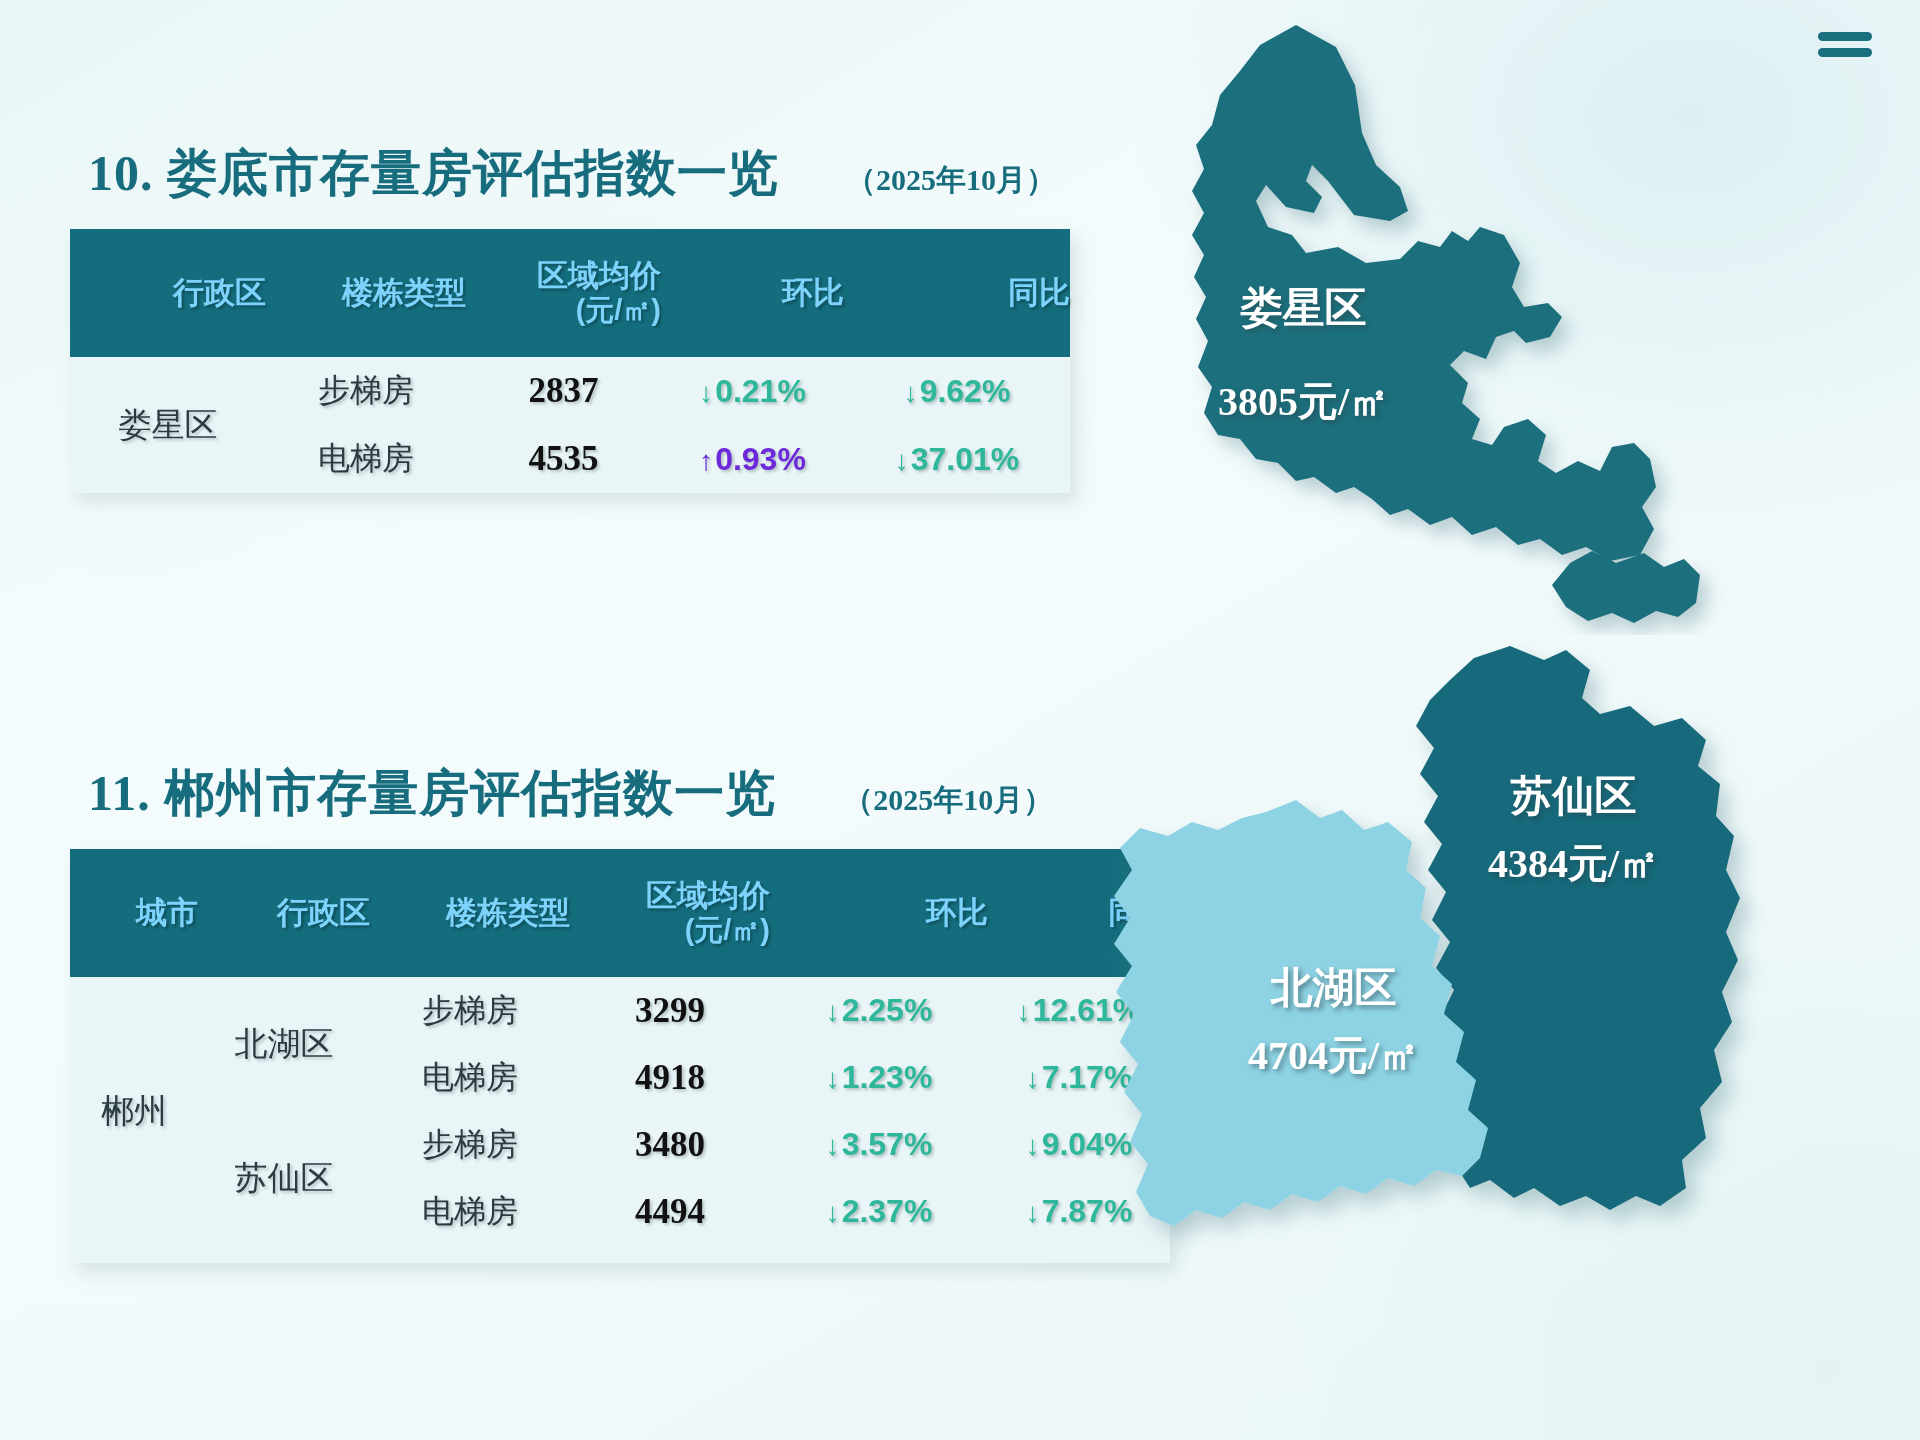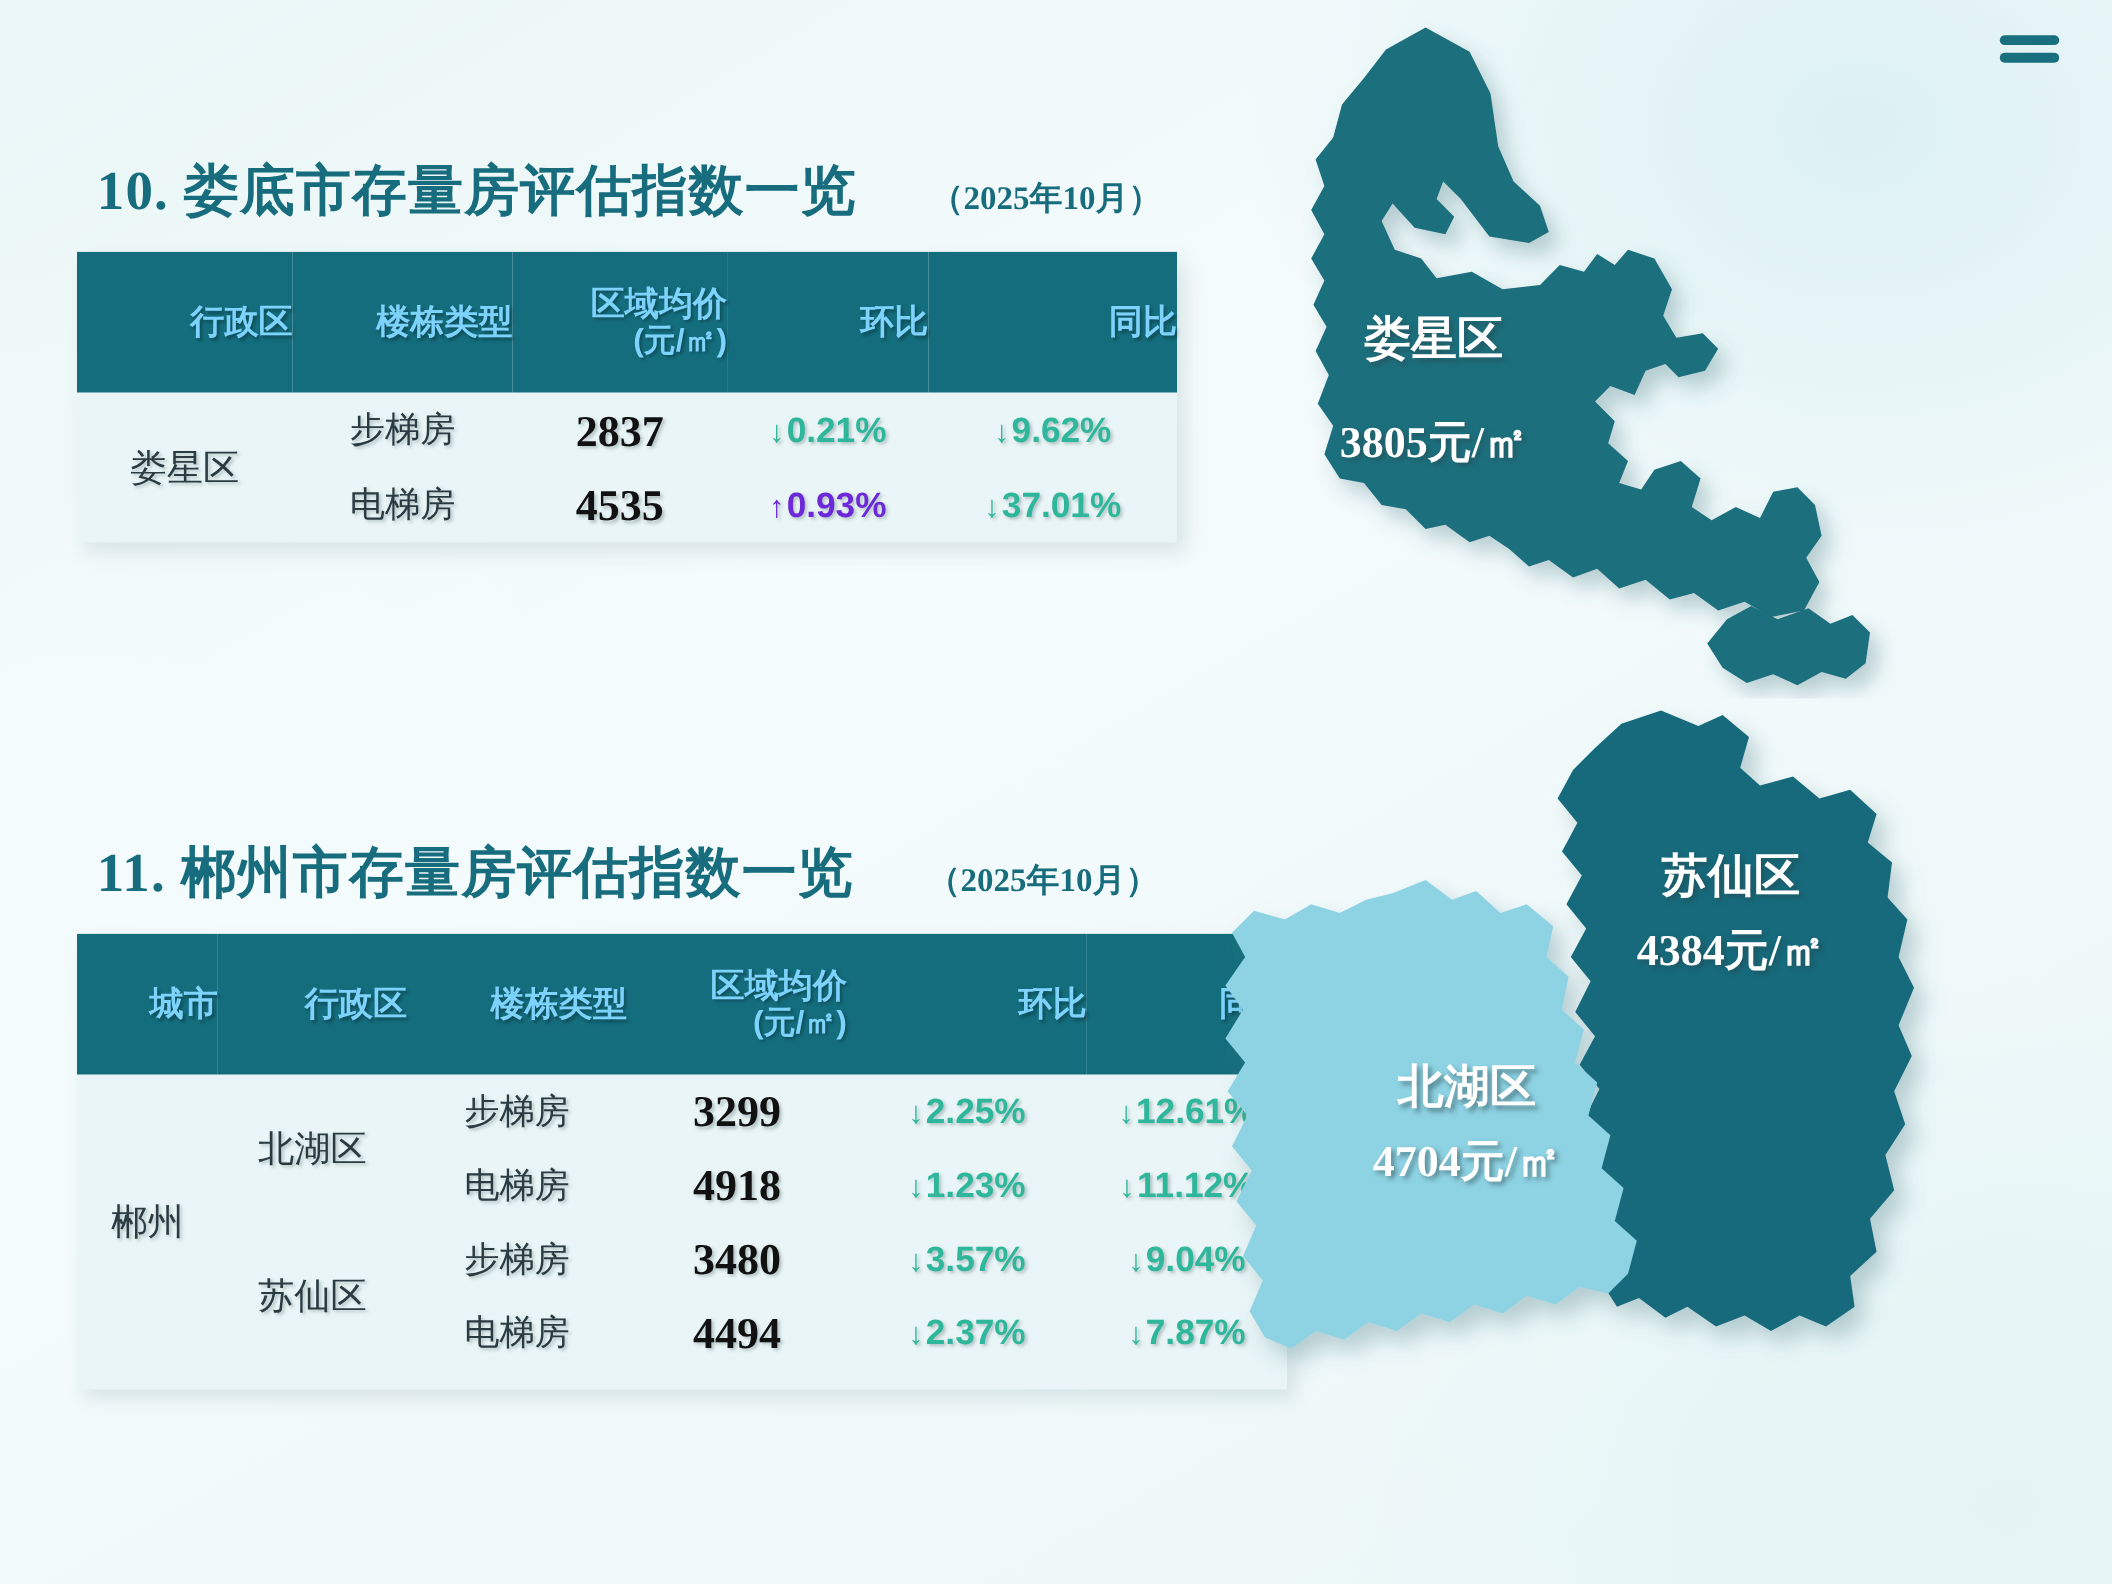--- a/index.html
+++ b/index.html
@@ -106,21 +106,21 @@
     color: #2a3b42;
     text-shadow: 2px 2px 3px rgba(110,130,135,0.45);
   }
   table.data tbody td.region,
   table.data tbody td.city {
     font-size: 33px;
   }
   table.data tbody td.num {
     font-family: "Liberation Serif", "DejaVu Serif", serif;
     font-weight: bold;
-    font-size: 40px;
+    font-size: 35px;
     color: #111111;
   }
   td.pct {
     font-weight: bold;
     font-size: 30px;
     white-space: nowrap;
   }
   td.pct.down { color: #2eb79a; }
   td.pct.up   { color: #6d28d9; }
   td.pct .arr { font-size: 28px; margin-right: 2px; }
@@ -264,21 +264,21 @@
             <td class="region" rowspan="2">北湖区</td>
             <td>步梯房</td>
             <td class="num">3299</td>
             <td class="pct down"><span class="arr">↓</span><span>2.25%</span></td>
             <td class="pct down"><span class="arr">↓</span><span>12.61%</span></td>
           </tr>
           <tr>
             <td>电梯房</td>
             <td class="num">4918</td>
             <td class="pct down"><span class="arr">↓</span><span>1.23%</span></td>
-            <td class="pct down"><span class="arr">↓</span><span>11.12%</span></td>
+            <td class="pct down"><span class="arr">↓</span><span>7.17%</span></td>
           </tr>
           <tr>
             <td class="region" rowspan="2">苏仙区</td>
             <td>步梯房</td>
             <td class="num">3480</td>
             <td class="pct down"><span class="arr">↓</span><span>3.57%</span></td>
             <td class="pct down"><span class="arr">↓</span><span>9.04%</span></td>
           </tr>
           <tr>
             <td>电梯房</td>

